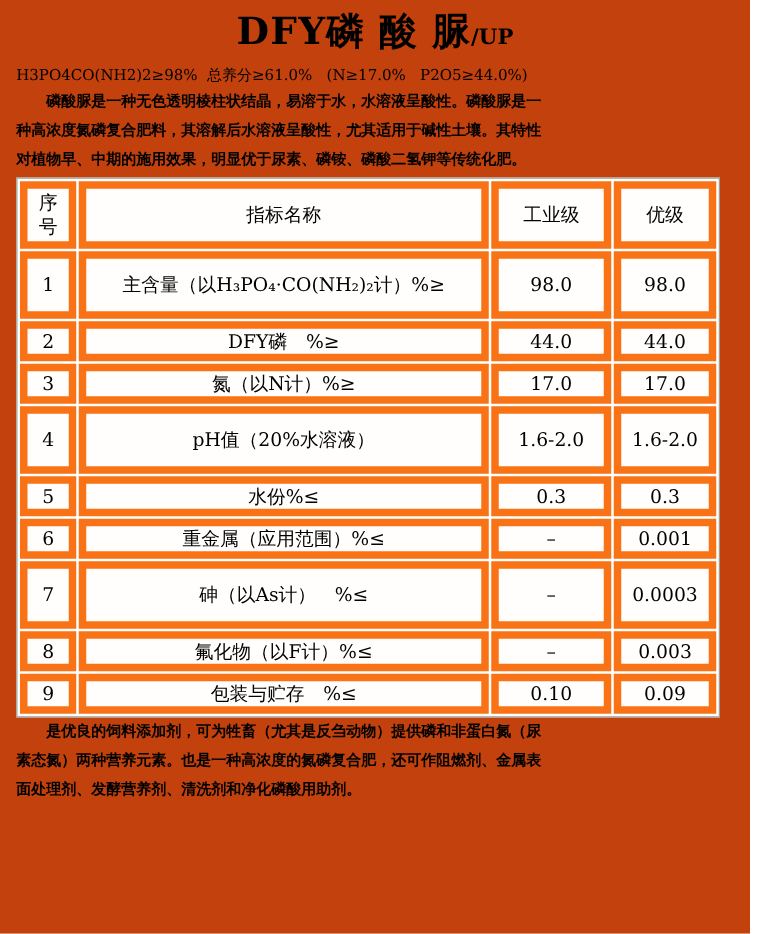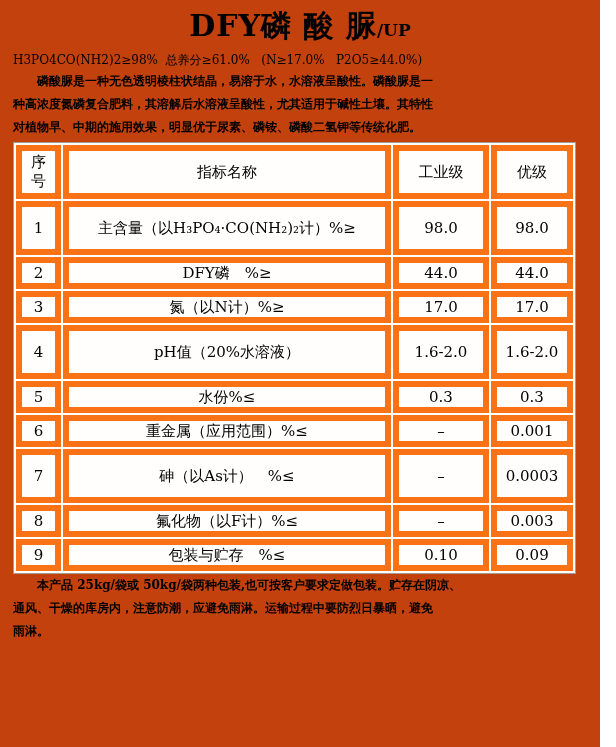--- a/index.html
+++ b/index.html
@@ -157,19 +157,19 @@
         <tr class="short">
           <td>9</td>
           <td>包装与贮存　%≤</td>
           <td>0.10</td>
           <td>0.09</td>
         </tr>
       </tbody>
   </table>
 
 
+  <p class="body-text">　　是优良的饲料添加剂，可为牲畜（尤其是反刍动物）提供磷和非蛋白氮（尿
+素态氮）两种营养元素。也是一种高浓度的氮磷复合肥，还可作阻燃剂、金属表
+面处理剂、发酵营养剂、清洗剂和净化磷酸用助剂。</p>
 
 
-  <p class="body-text">　　本产品 25kg/袋或 50kg/袋两种包装,也可按客户要求定做包装。贮存在阴凉、
-通风、干燥的库房内，注意防潮，应避免雨淋。运输过程中要防烈日暴晒，避免
-雨淋。</p>
 
 </div>
 
 </body></html>

